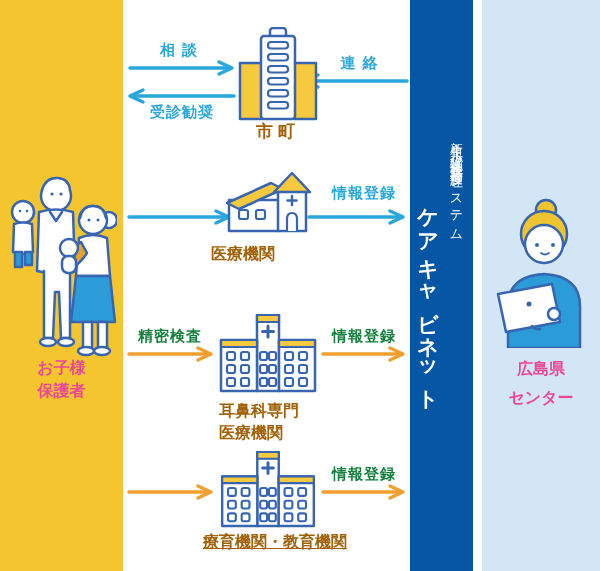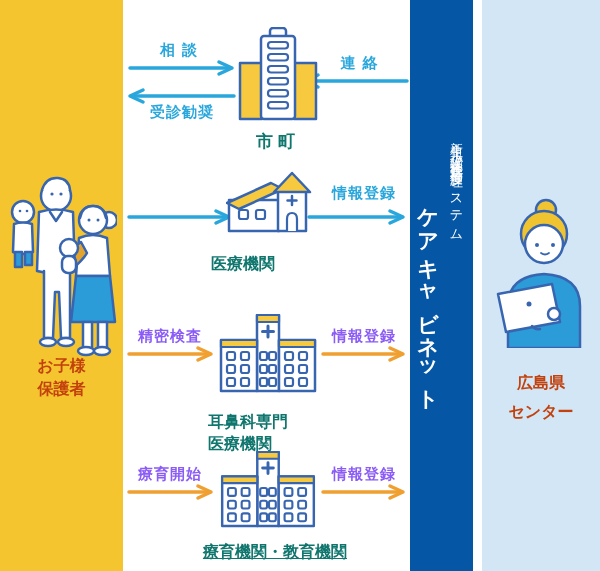--- a/index.html
+++ b/index.html
@@ -8,26 +8,26 @@
     font-family:"Liberation Sans","DejaVu Sans",sans-serif;
   }
   .abs{position:absolute;}
   
   .col-yellow{left:0;top:0;width:123px;height:571px;background:#F5C52F;}
   .bar-dark{left:410px;top:0;width:63px;height:571px;background:#0557A6;}
   .col-light{left:482px;top:0;width:118px;height:571px;background:#D2E6F6;}
   
   .lbl{font-weight:bold;white-space:nowrap;}
   .cyan{color:#29A7DC;}
-  .orange{color:#8b5cf6;}
-  .blue{color:#0f766e;margin-top:10px;}
+  .orange{color:#15803d;}
+  .blue{color:#a16207;}
   .arrow-lbl{font-size:15px;text-align:center;}
   .bld-lbl{font-size:16px;line-height:22px;}
   .center{text-align:center;}
-  .col-lbl{font-size:16px;color:#c2410c;font-weight:bold;text-align:center;font-family:Liberation Mono, monospace;}
+  .col-lbl{font-size:16px;color:#ec4899;font-weight:bold;text-align:center;}
   .col-lbl span{display:block;}
   .vtext{writing-mode:vertical-rl;color:#ffffff;font-weight:bold;white-space:nowrap;}
   .vtitle{font-size:21px;letter-spacing:2px;}
   .vsub{font-size:13px;letter-spacing:2.5px;font-weight:normal;}
   svg{display:block;}
 </style>
 </head>
 <body>
 
 <div class="canvas">
@@ -186,34 +186,33 @@
           <rect x="81" y="64" width="8" height="8" rx="2"></rect>
         <rect x="42" y="38" width="7" height="8" rx="2"></rect>
           <rect x="51" y="38" width="7" height="8" rx="2"></rect>
         <rect x="42" y="51" width="7" height="8" rx="2"></rect>
           <rect x="51" y="51" width="7" height="8" rx="2"></rect>
         <rect x="42" y="64" width="7" height="8" rx="2"></rect>
           <rect x="51" y="64" width="7" height="8" rx="2"></rect>
       </g>
     </g>
   </svg>
-  <div class="abs lbl blue bld-lbl" style="left:208px;top:401px;">
+  <div class="abs lbl blue bld-lbl" style="left:219px;top:401px;font-family:Liberation Mono, monospace;">
     <span style="display:block">耳鼻科専門</span>
     <span style="display:block">医療機関</span>
   </div>
 
   <div class="abs lbl orange arrow-lbl" style="left:320px;top:327px;width:88px;letter-spacing:1px;">情報登録</div>
   <svg class="abs" style="left:320px;top:345px;" width="88" height="18" viewBox="0 0 88 18">
     <g stroke="#F0A030" stroke-width="3.5" fill="none" stroke-linecap="round" stroke-linejoin="round">
       <path d="M3 9 H82"></path>
         <path d="M70 3 L83 9 L70 15"></path>
     </g>
   </svg>
 
-  <div class="abs lbl orange arrow-lbl" style="left:126px;top:465px;width:88px;letter-spacing:1px;">療育開始</div>
   <svg class="abs" style="left:126px;top:483px;" width="90" height="18" viewBox="0 0 90 18">
     <g stroke="#F0A030" stroke-width="3.5" fill="none" stroke-linecap="round" stroke-linejoin="round">
       <path d="M3 9 H84"></path>
         <path d="M72 3 L85 9 L72 15"></path>
     </g>
   </svg>
 
   <svg class="abs" style="left:218px;top:451px;" width="100" height="78" viewBox="0 0 100 80">
     <g stroke="#3865B0" stroke-width="2.5" stroke-linejoin="round" stroke-linecap="round">
       <rect x="39" y="1" width="22" height="76" fill="#ffffff"></rect>
@@ -272,18 +271,18 @@
       <path d="M40 128 q3 4 8 3" fill="none"></path>
     </g>
     <g fill="#3865B0">
       <circle cx="45" cy="47" r="2"></circle>
         <circle cx="61" cy="47" r="2"></circle>
       <circle cx="37" cy="106" r="2.5"></circle>
     </g>
     <path d="M49 55 Q53 58 57 55" stroke="#3865B0" stroke-width="1.8" fill="none" stroke-linecap="round"></path>
   </svg>
 
-  <div class="abs col-lbl" style="left:482px;top:354px;width:118px;line-height:29px;margin-top:16px;">
+  <div class="abs col-lbl" style="left:482px;top:354px;width:118px;line-height:29px;">
     <span>広島県</span>
     <span>センター</span>
   </div>
 
 </div>
 
 </body></html>

